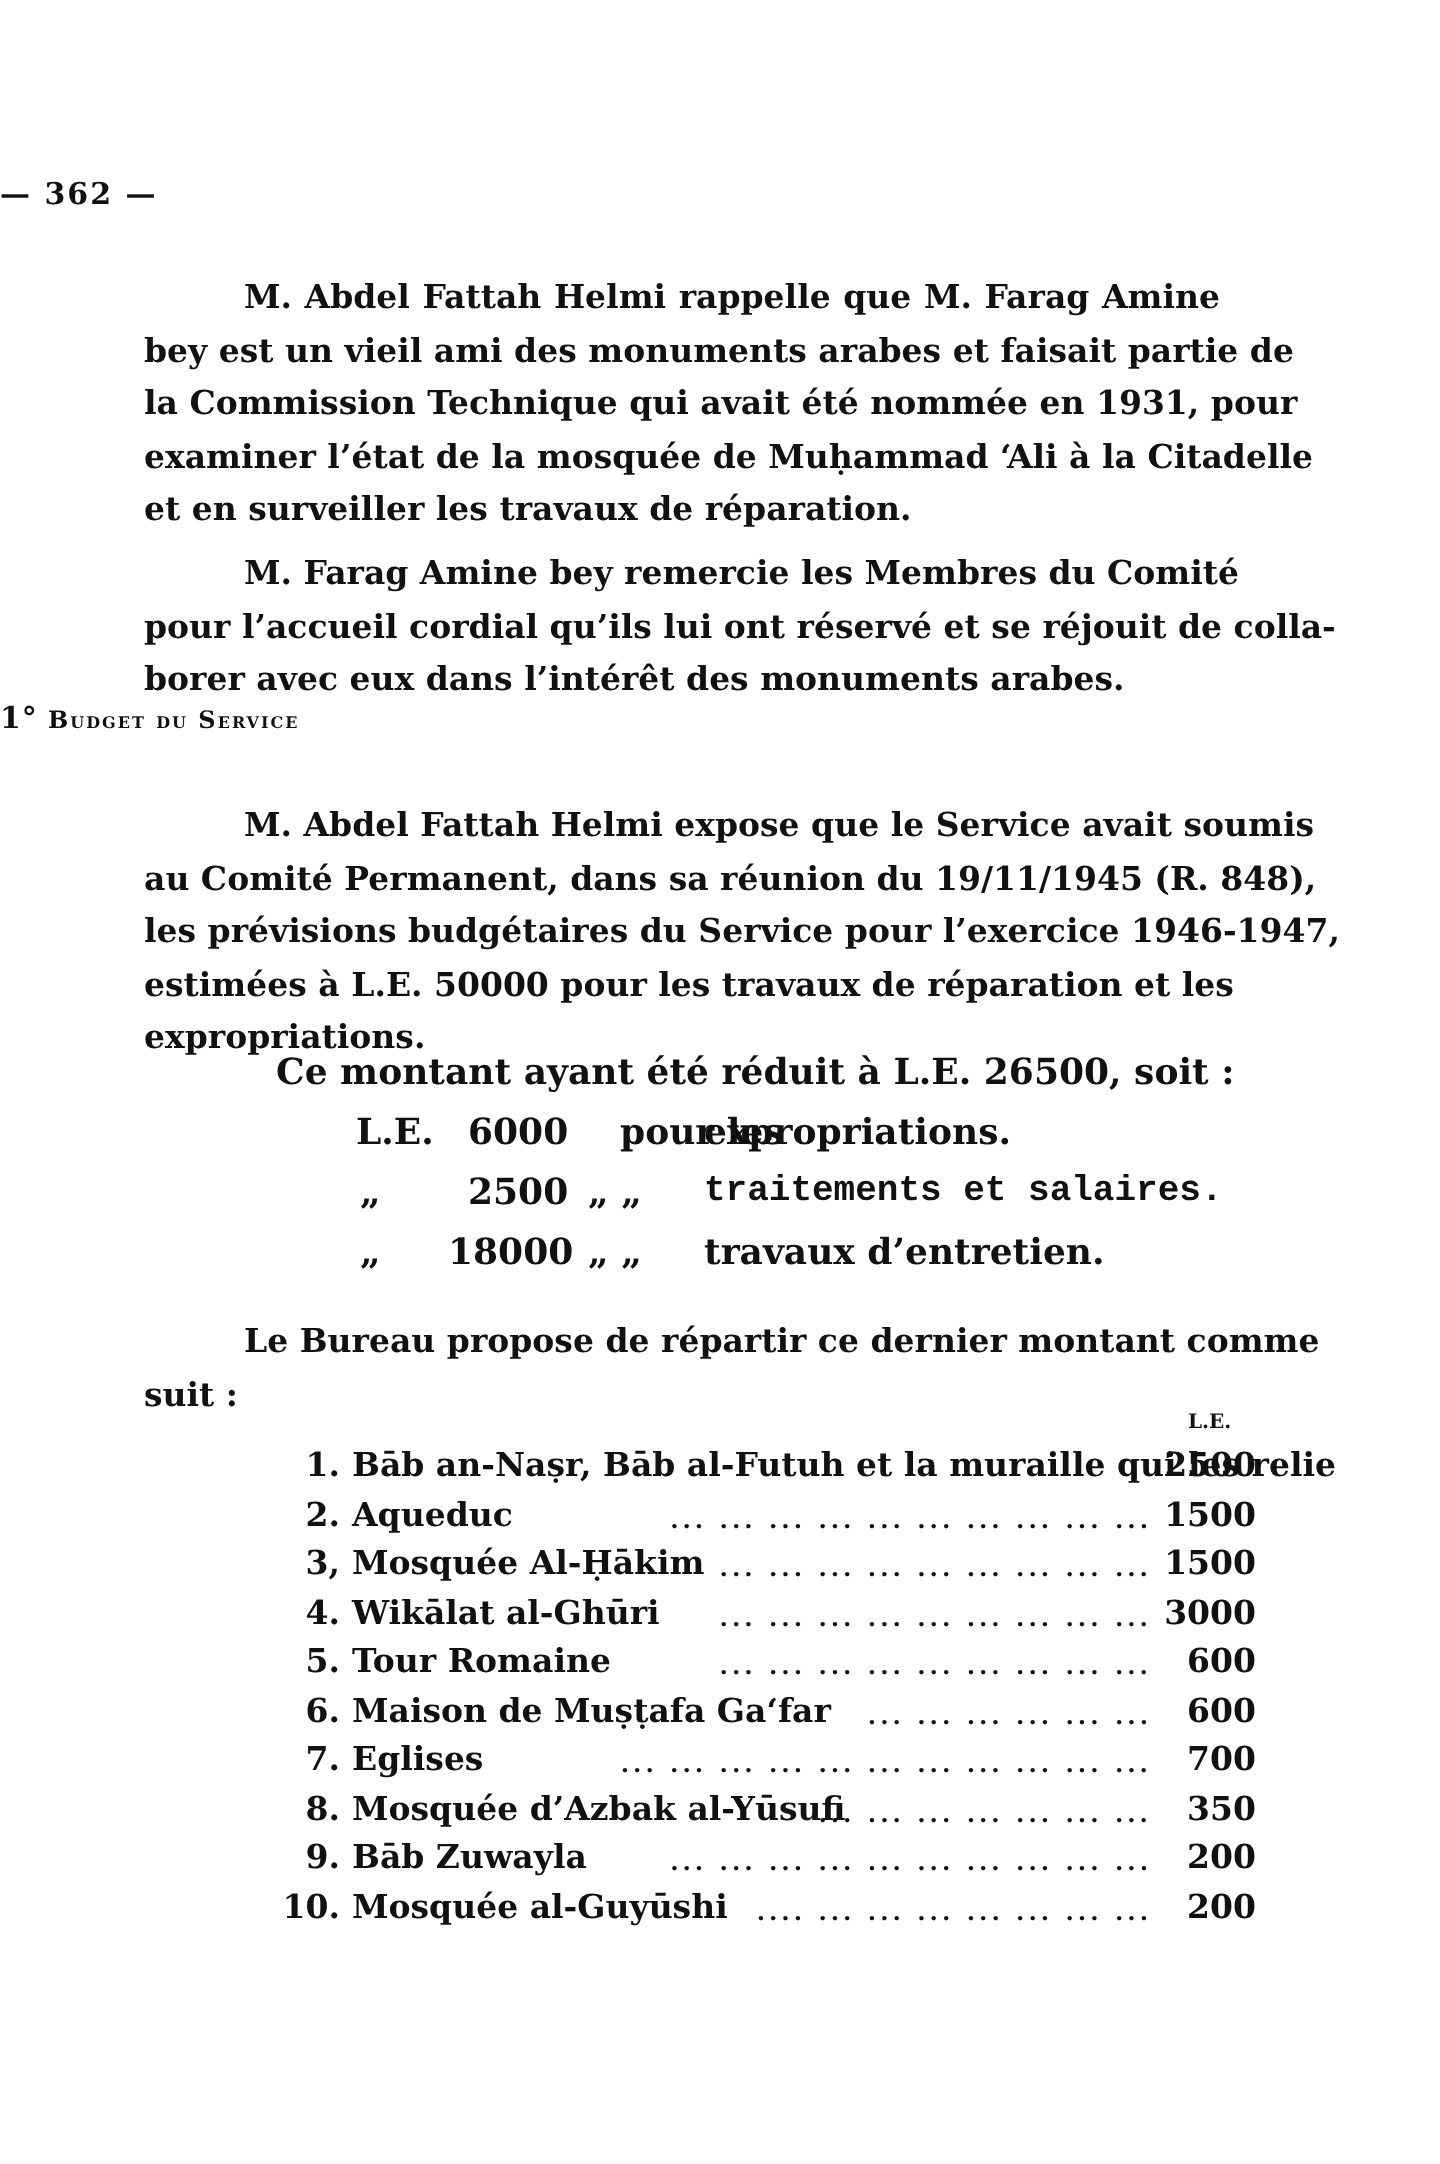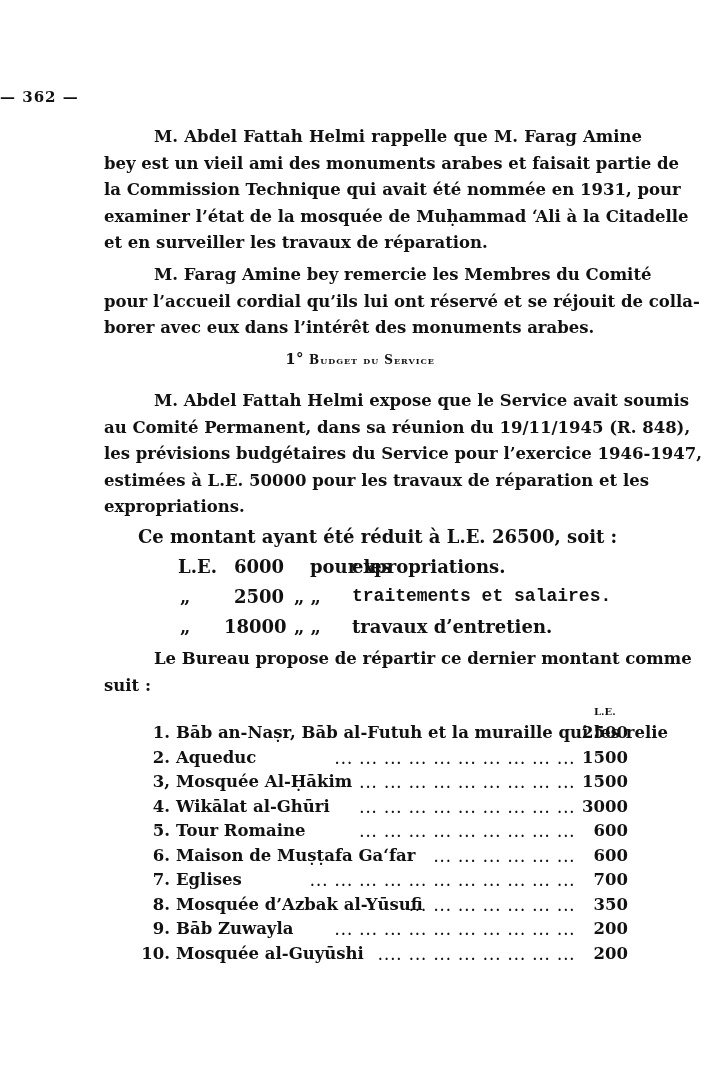--- a/index.html
+++ b/index.html
@@ -7,29 +7,30 @@
     width: 720px; height: 1082px; position: relative; overflow: hidden;
     font-family: "DejaVu Serif", "Liberation Serif", serif;
     color: #111111;
   }
   .page { position: absolute; left: 0; top: 0; width: 720px; height: 1082px; }
   .page-number {
     position: absolute; top: 88px; left: 0; width: 720px; text-align: left;
     font-size: 15px; font-weight: bold; letter-spacing: 1px;
   }
   .para {
-    position: absolute; left: 104px; width: 538px;
+    position: absolute; left: 72px; width: 538px;
     font-size: 16.5px; line-height: 26.5px; text-align: justify;
     font-weight: bold;
+    margin-top: 12px;
   }
   .para .line { display: block; white-space: nowrap; text-align-last: justify; text-align: justify; }
   .para .line.last { text-align-last: left; }
   .indent { padding-left: 50px; }
   .heading {
-    position: absolute; top: 350px; left: 0; width: 720px; text-align: center;
+    position: absolute; top: 350px; left: 0; width: 720px; text-align: left;
     font-size: 13px; font-weight: bold; letter-spacing: 0.5px;
   }
   .heading .deg { font-size: 15px; }
   .heading .caps { font-variant: small-caps; font-size: 12px; letter-spacing: 1px; }
   .alloc { position: absolute; font-size: 18px; font-weight: bold; white-space: nowrap; }
   .alloc span { position: absolute; top: 0; white-space: nowrap; }
   .col-head {
     position: absolute; top: 706px; left: 594px; font-size: 10px; font-weight: bold;
   }
   .list { position: absolute; left: 132px; top: 723px; width: 496px; }

